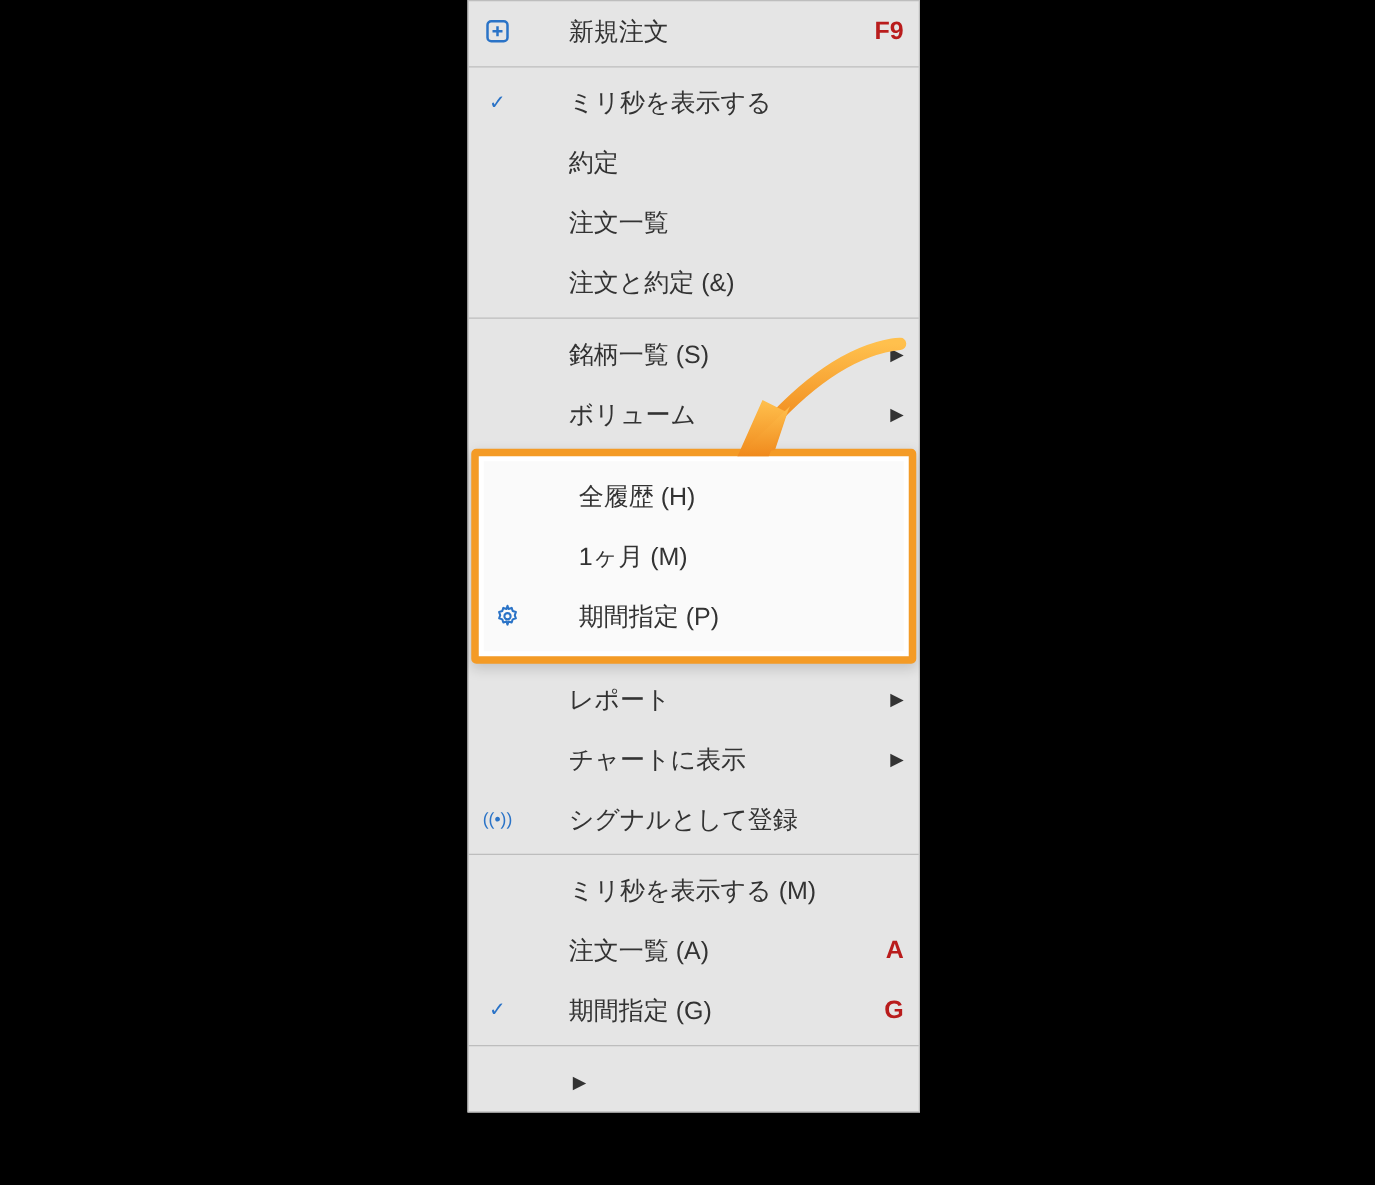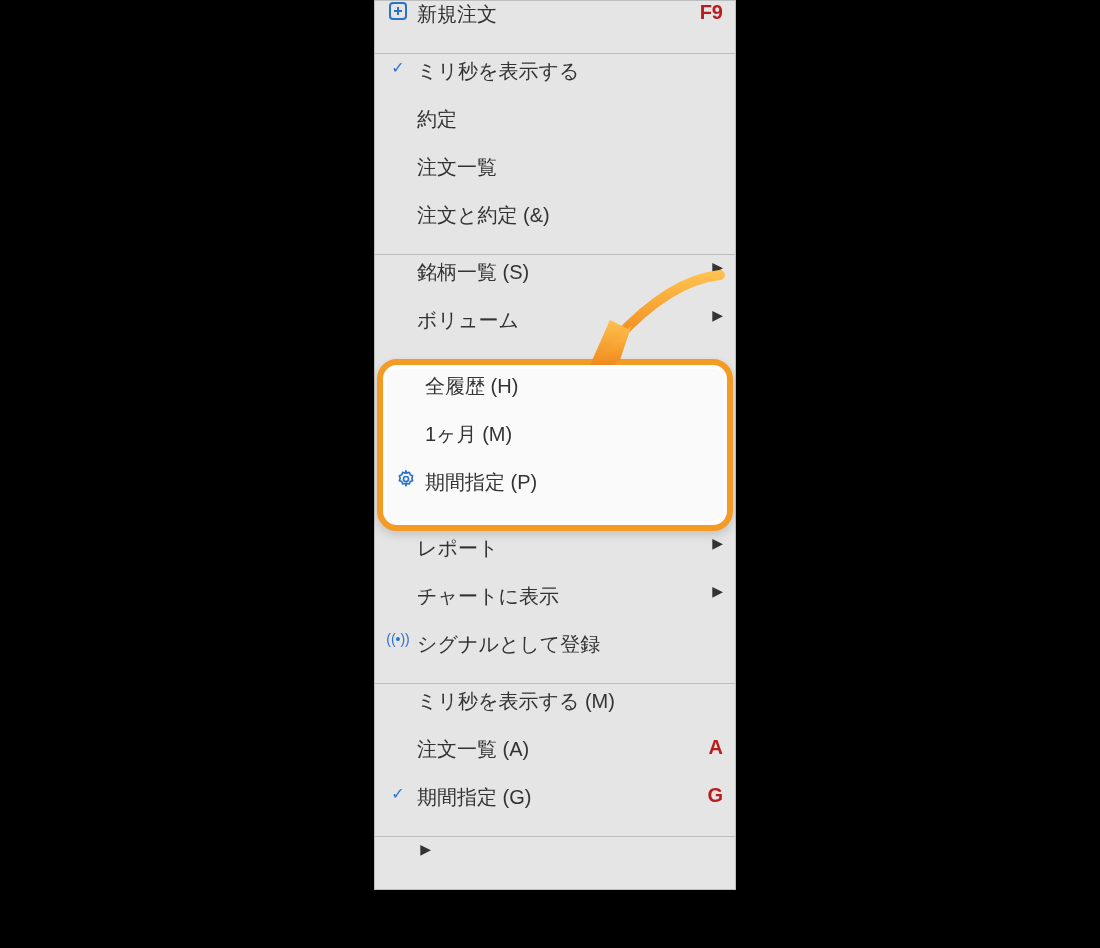--- a/index.html
+++ b/index.html
@@ -13,26 +13,27 @@
     .menu {
       position: absolute;
       left: 374px;
       top: 0;
       width: 362px;
       background: #e5e5e5;
       border: 1px solid #bdbdbd;
     }
     .menu-row {
       display: flex;
-      align-items: flex-start;
+      align-items: center;
       height: 48px;
       padding: 0 12px 0 8px;
       font-size: 20px;
       color: #333;
       cursor: default;
+      gap: 38px;
     }
     .menu-row .icon-slot {
       width: 30px;
       display: flex;
       align-items: center;
       justify-content: center;
       flex: 0 0 30px;
       color: #2a73c7;
     }
     .menu-row .label {
@@ -53,21 +54,21 @@
       font-size: 14px;
     }
     .separator {
       height: 1px;
       background: #bdbdbd;
       margin: 4px 0;
     }
 
     .highlight-box {
       border: 6px solid #f49b26;
-      border-radius: 20px;
+      border-radius: 4px;
       background: #fafafa;
       position: relative;
       margin: 4px 2px;
       box-shadow: 0 0 0 4px #fff inset, 0 4px 10px rgba(0,0,0,.15);
       padding: 8px 0;
     }
     .highlight-box .menu-row { background: transparent; }
 
     .check {
       font-size: 16px;

